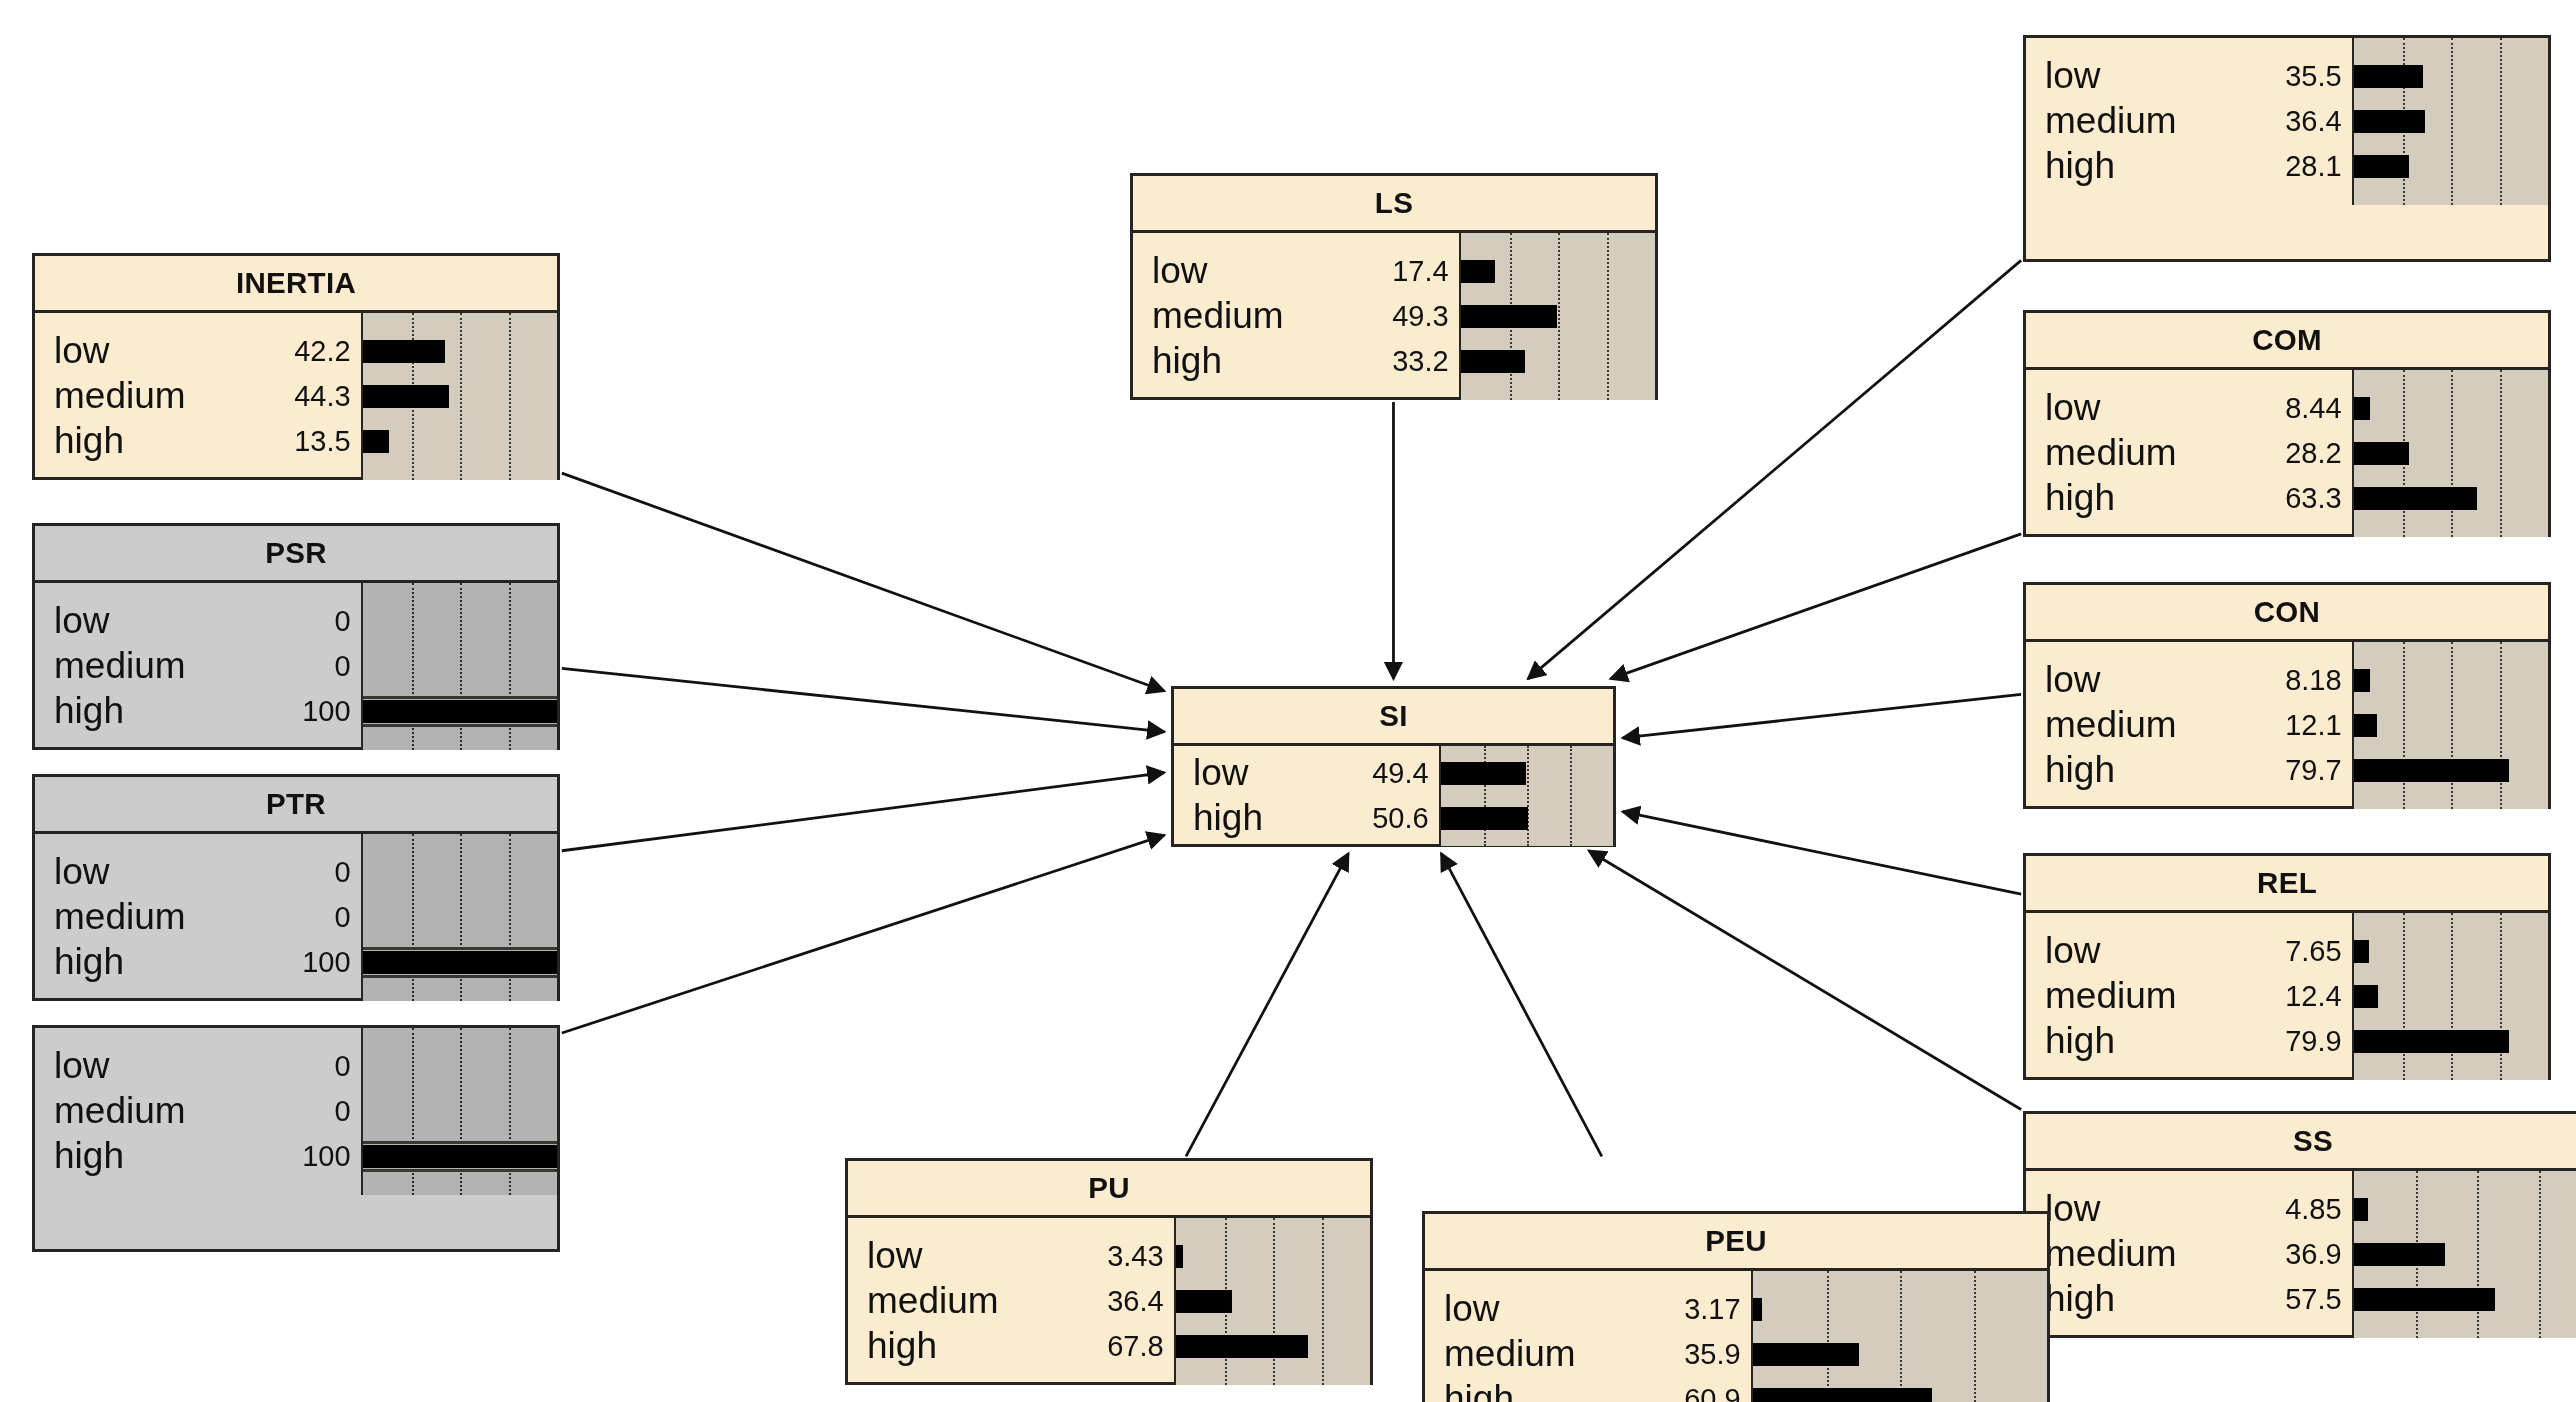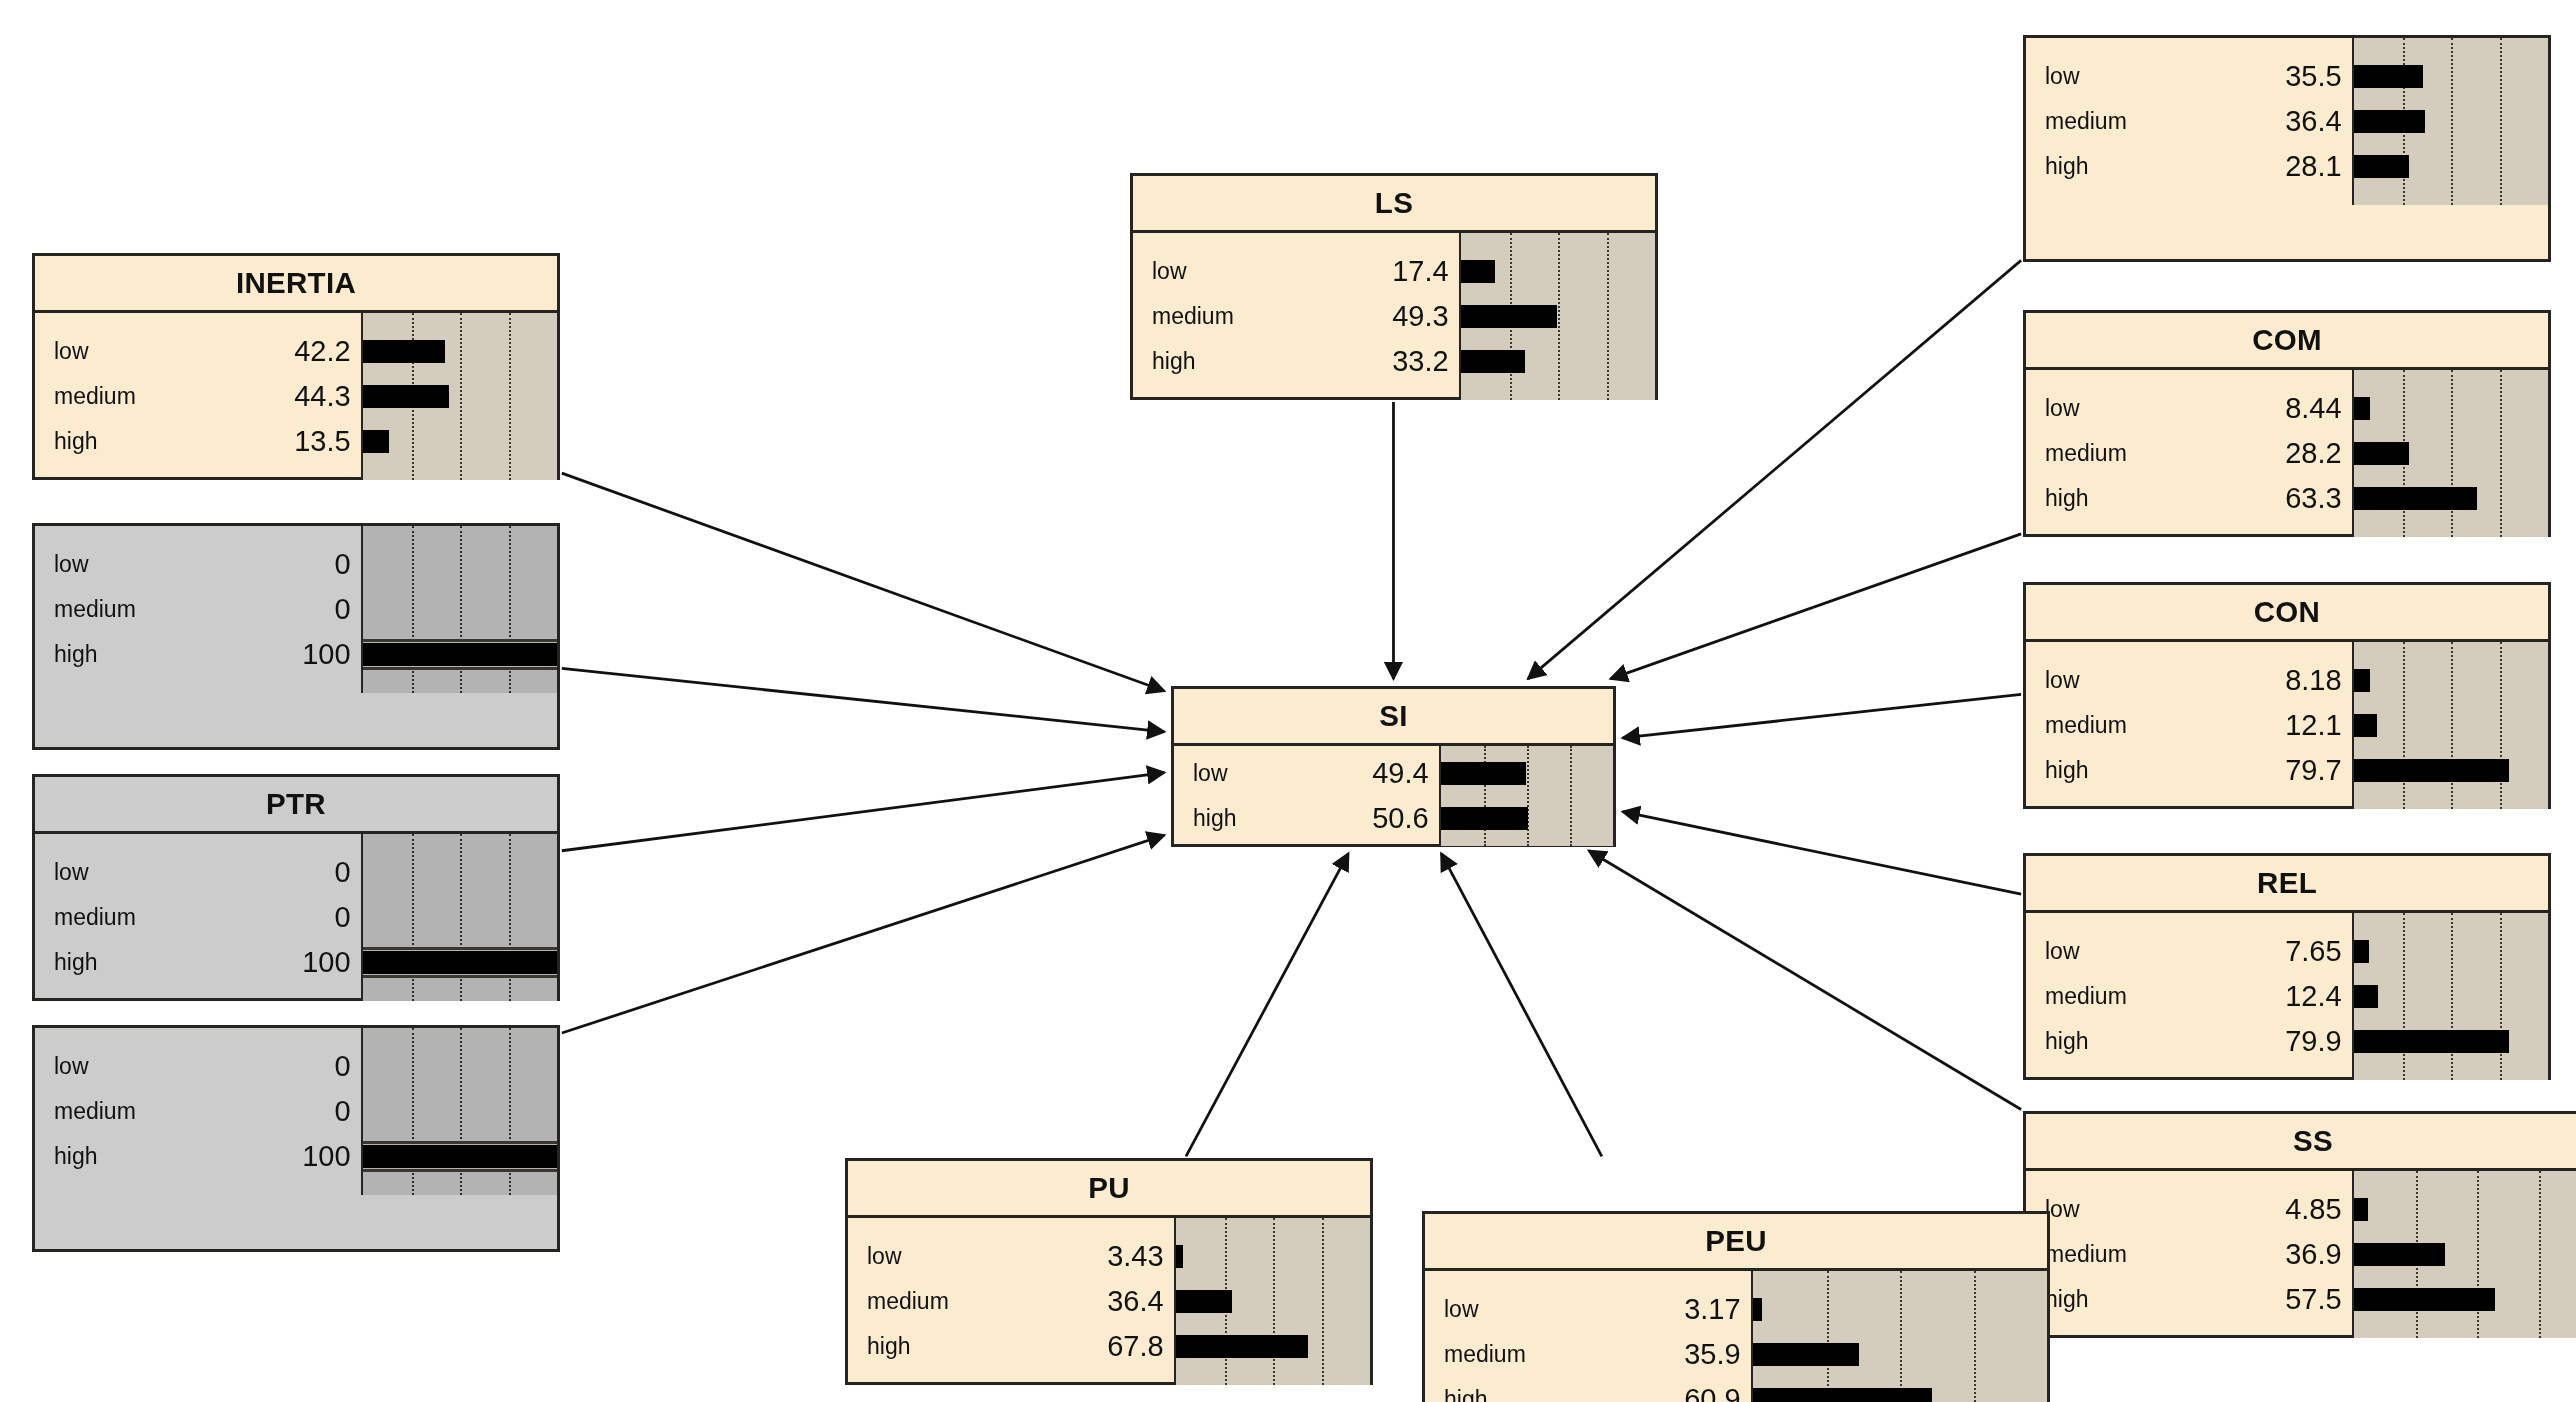--- a/index.html
+++ b/index.html
@@ -11,21 +11,21 @@
   .node.evidence{background:#cccccc;}
   .node .hdr{
     height:54px;display:flex;align-items:center;justify-content:center;
     font-weight:bold;font-size:29.5px;color:#111111;letter-spacing:0.3px;
     border-bottom:3.5px solid #262421;background:#fbecd0;
   }
   .node.evidence .hdr{background:#cccccc;}
   .node .body{display:flex;align-items:stretch;}
   .node .labels{flex:0 0 auto;box-sizing:border-box;padding:5.2px 0 7px 0;}
   .node .row{display:flex;align-items:center;height:var(--rh);}
-  .node .rname{flex:1 1 auto;padding-left:19px;font-size:23px;color:#111111;white-space:nowrap;}
+  .node .rname{flex:1 1 auto;padding-left:19px;font-size:37px;color:#111111;white-space:nowrap;}
   .node .rval{flex:0 0 auto;padding-right:10.4px;font-size:29px;color:#111111;text-align:right;white-space:nowrap;}
   .node .bars{flex:1 1 auto;position:relative;background:#d4cdbd;border-left:2.6px solid #262421;}
   .node.evidence .bars{background:#b3b3b3;}
   .grid{position:absolute;top:0;bottom:0;width:0;border-left:2.6px dotted #3a3632;}
   .node.evidence .grid{border-left:2.6px dotted #2b2b2b;}
   .barrow{position:absolute;left:0;height:var(--bh);}
   .bar{position:absolute;left:0;top:0;height:100%;background:#000000;}
   .srow{position:absolute;left:0;right:0;height:2.6px;background:#3a3632;}
 </style>
 </head>
@@ -81,20 +81,21 @@
             <div class="barrow" style="--bh: 23.4px; top: 72px; right: 0px;">
               <div class="bar" style="width: 44.3%;"></div>
             </div>
             <div class="barrow" style="--bh: 23.4px; top: 117px; right: 0px;">
               <div class="bar" style="width: 13.5%;"></div>
             </div>
           </div>
         </div>
       </div>
       <div class="node evidence" style="left: 32px; top: 523px; width: 528px; height: 227px;">
+        <div class="hdr">PSR</div>
         <div class="body" style="height: 167px;">
           <div class="labels" style="width: 326px; padding-top: 15.6px;">
             <div class="row" style="--rh: 45px;">
               <span class="rname">low</span>
               <span class="rval">0</span>
             </div>
             <div class="row" style="--rh: 45px;">
               <span class="rname">medium</span>
               <span class="rval">0</span>
             </div>

